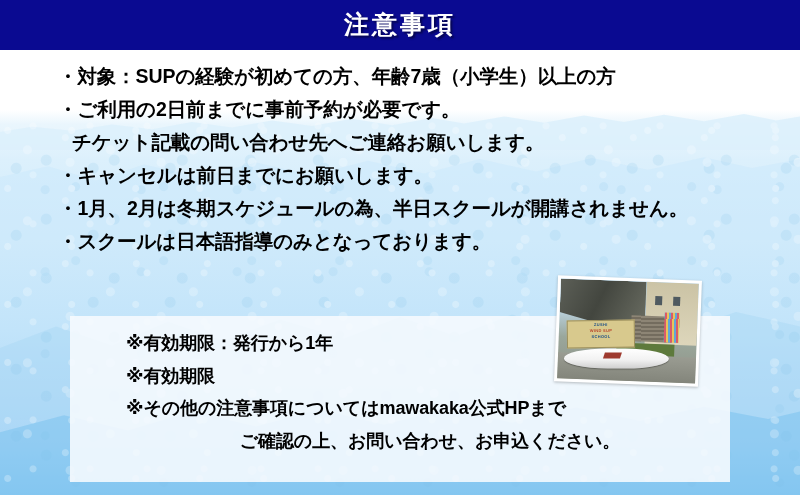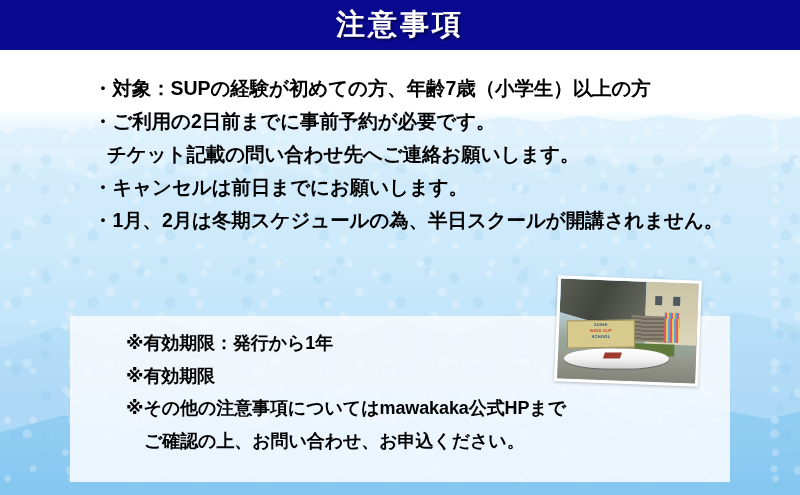--- a/index.html
+++ b/index.html
@@ -126,35 +126,34 @@
   }
   #header-title {
     position: absolute;
     left: 0;
     top: 0;
     width: 800px;
     height: 50px;
     line-height: 48px;
     text-align: center;
     color: #ffffff;
-    font-size: 29px;
+    font-size: 25px;
     font-weight: bold;
     letter-spacing: 3px;
     text-shadow: 2px 2px 2px rgba(0,0,0,.45);
     z-index: 6;
   }
 
   
   #bullet-list {
     position: absolute;
     left: 58px;
-    top: 72px;
+    top: 60px;
     width: 700px;
     z-index: 10;
-    margin-left: 35px;
   }
   .bullet-line {
     font-size: 19.5px;
     font-weight: bold;
     color: #000000;
     line-height: 33px;
     white-space: nowrap;
     letter-spacing: -0.1px;
   }
   .bullet-line.cont {
@@ -183,20 +182,21 @@
     font-size: 18px;
     font-weight: bold;
     color: #000000;
     line-height: 32.5px;
     white-space: nowrap;
     letter-spacing: -0.1px;
     margin-left: 10px;
   }
   .note-line.cont {
     padding-left: 18px;
+    text-align: center;
   }
 
   
   #school-photo {
     position: absolute;
     left: 556px;
     top: 278px;
     width: 144px;
     height: 106px;
     transform: rotate(2.2deg);
@@ -333,20 +333,21 @@
 
   <div id="header-band"></div>
   <div id="header-title">注意事項</div>
 
   <div id="bullet-list">
     <div class="bullet-line">・対象：SUPの経験が初めての方、年齢7歳（小学生）以上の方</div>
     <div class="bullet-line">・ご利用の2日前までに事前予約が必要です。</div>
     <div class="bullet-line cont">チケット記載の問い合わせ先へご連絡お願いします。</div>
     <div class="bullet-line">・キャンセルは前日までにお願いします。</div>
     <div class="bullet-line">・1月、2月は冬期スケジュールの為、半日スクールが開講されません。</div>
+    <div class="bullet-line">・スクールは日本語指導のみとなっております。</div>
   </div>
 
   <div id="note-panel"></div>
   <div id="note-list">
     <div class="note-line">※有効期限：発行から1年</div>
     <div class="note-line">※有効期限</div>
     <div class="note-line">※その他の注意事項についてはmawakaka公式HPまで</div>
     <div class="note-line cont">ご確認の上、お問い合わせ、お申込ください。</div>
   </div>
 

